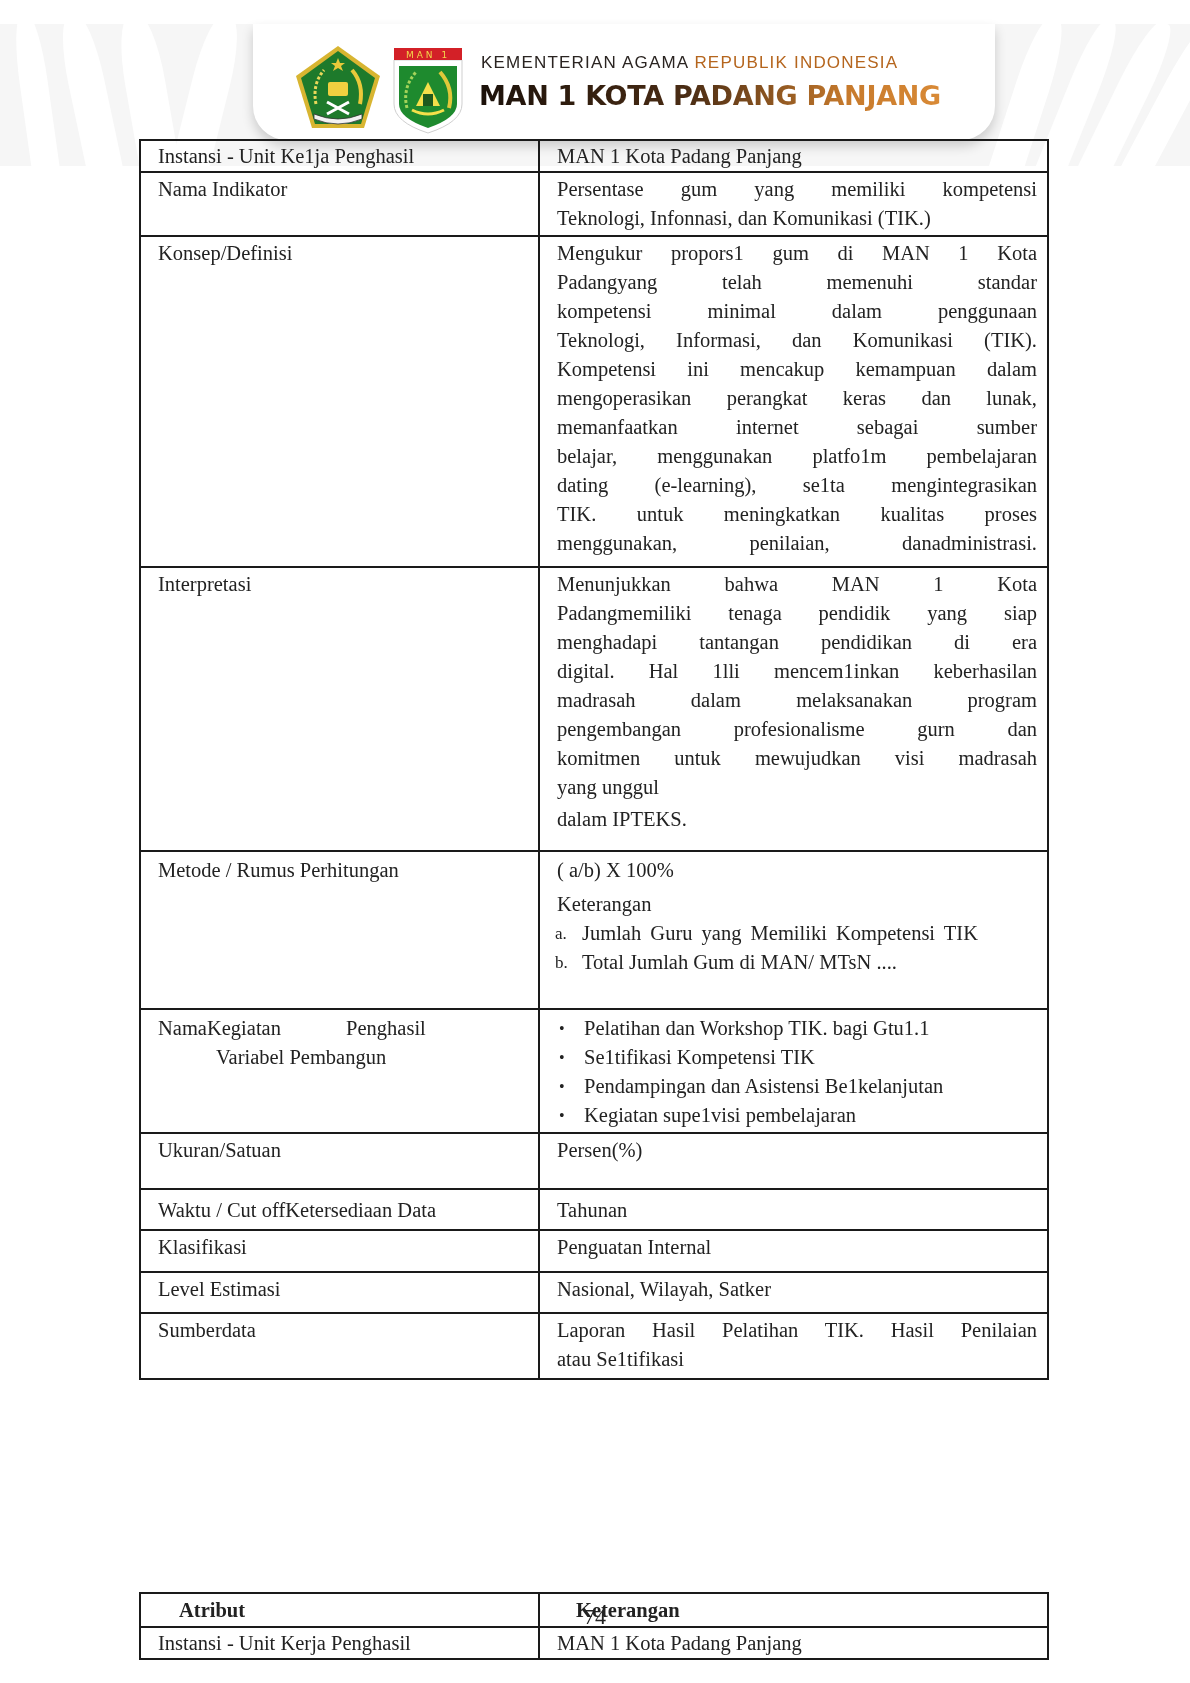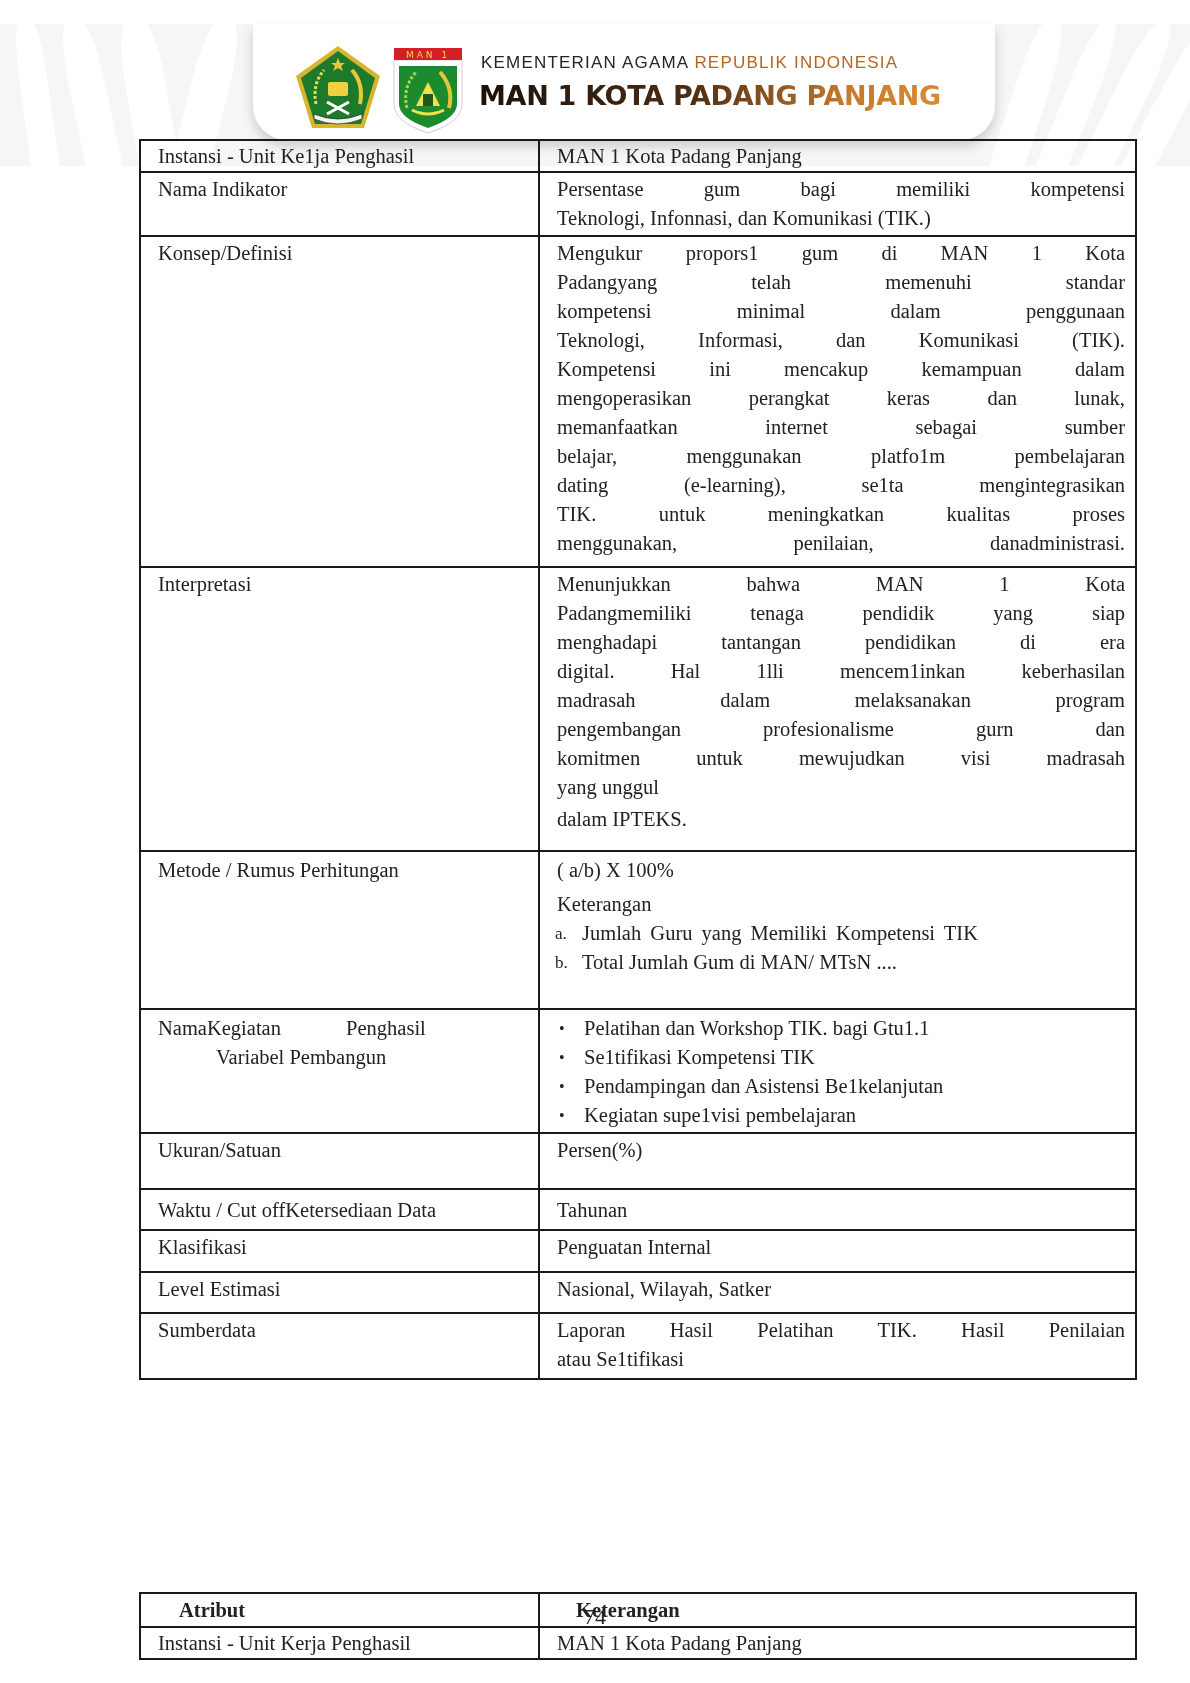--- a/index.html
+++ b/index.html
@@ -33,21 +33,21 @@
   .hdr-line1 .gold { color: #b5651d; }
   .hdr-line2 {
     position: absolute; left: 479px; top: 80px; font-family: "DejaVu Sans", sans-serif;
     font-weight: bold; font-size: 27px; letter-spacing: -0.3px; white-space: nowrap;
     background: linear-gradient(90deg, #1b110a 0%, #4a2c14 45%, #c77a2c 80%, #d98a36 100%);
     -webkit-background-clip: text; background-clip: text; color: transparent;
   }
 
   
   table.doc {
-    position: absolute; left: 139px; width: 998px; border-collapse: collapse;
+    position: absolute; left: 139px; width: 910px; border-collapse: collapse;
     font-size: 20.5px; line-height: 29px; table-layout: fixed;
   }
   table.doc td {
     border: 2px solid #1a1a1a; vertical-align: top; padding: 2px 10px 2px 17px;
   }
   table.doc td.v { padding-left: 17px; padding-right: 10px; }
   .main-table { top: 139px; }
   .col-k { width: 399px; }
   .jl { text-align: justify; text-align-last: justify; display: block; }
   .bul { list-style: none; margin: 0; padding: 0; }
@@ -115,21 +115,21 @@
       <col>
     </colgroup>
   <tbody>
       <tr style="height:31px;">
     <td style="line-height:26px;">Instansi - Unit Ke1ja Penghasil</td>
     <td class="v" style="line-height:26px;">MAN 1 Kota Padang Panjang</td>
   </tr>
   <tr style="height:63px;">
     <td>Nama Indikator</td>
     <td class="v">
-      <span class="jl">Persentase gum  bagi  memiliki kompetensi</span>
+      <span class="jl">Persentase gum  yang  memiliki kompetensi</span>
       <span>Teknologi, Infonnasi, dan Komunikasi (TIK.)</span>
     </td>
   </tr>
   <tr style="height:331px;">
     <td>Konsep/Definisi</td>
     <td class="v">
       <span class="jl">Mengukur propors1 gum di MAN 1 Kota</span>
       <span class="jl">Padangyang telah memenuhi standar</span>
       <span class="jl">kompetensi minimal dalam penggunaan</span>
       <span class="jl">Teknologi, Informasi, dan Komunikasi (TIK).</span>

